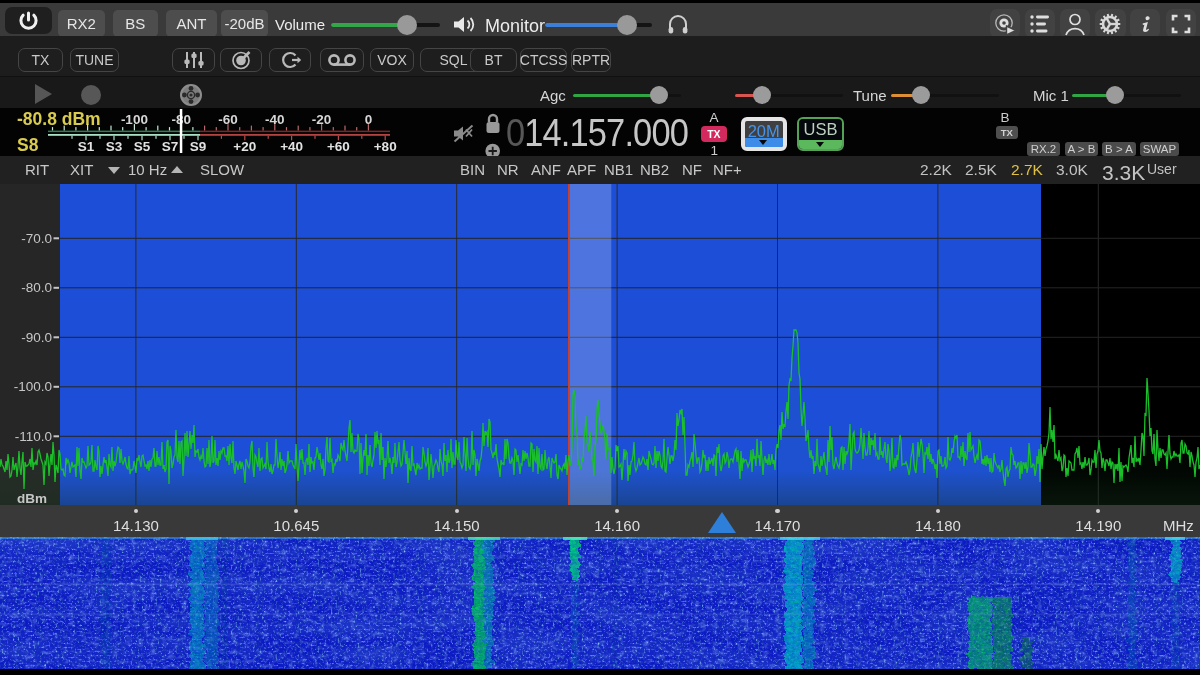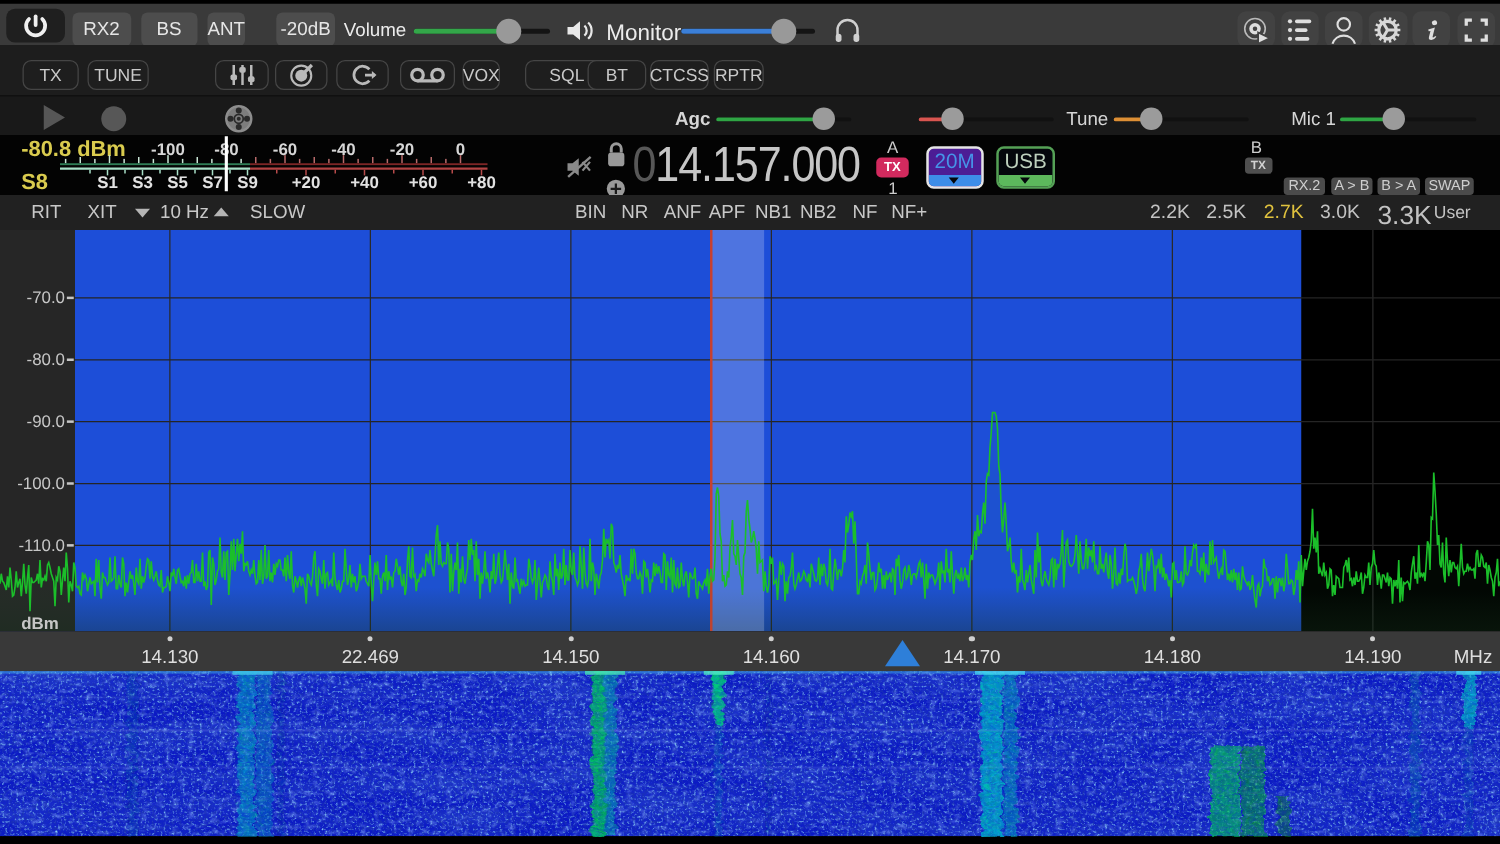--- a/index.html
+++ b/index.html
@@ -17,21 +17,21 @@
 
 <div class="abs" style="left:0;top:0;width:1200px;height:36px;background:#3a3a3a;border-top:3px solid #000">
 <div class="abs" style="left:5px;top:4px;width:47px;height:27px;background:#1f1f1f;border-radius:7px">
       <svg width="47" height="27" style="position:absolute;left:0;top:0">
         <path d="M 23.5 6 L 23.5 13" stroke="#f0f0f0" stroke-width="3" stroke-linecap="round" fill="none"></path>
         <path d="M 18.2 8.2 A 7.6 7.6 0 1 0 28.8 8.2" stroke="#f0f0f0" stroke-width="3" stroke-linecap="round" fill="none"></path>
       </svg>
     </div>
 <div class="btn1" style="left:57.5px;width:47.5px">RX2</div>
 <div class="btn1" style="left:112.5px;width:45.5px">BS</div>
-<div class="btn1" style="left:166px;width:30px">ANT</div>
+<div class="btn1" style="left:166px;width:51px">ANT</div>
 <div class="btn1" style="left:221px;width:47px">-20dB</div>
 <div style="position:absolute;left:275px;top:12.5px;font-size:15px;color:#ececec;font-weight:400;white-space:nowrap;">Volume</div>
 <div class="abs" style="left:331px;top:19.5px;width:109px;height:4px;background:#141414;border-radius:2px"></div>
 <div class="abs" style="left:331px;top:19.5px;width:76px;height:4px;background:#33a649;border-radius:2px"></div>
 <div class="abs" style="left:397px;top:11.5px;width:20px;height:20px;background:#999;border-radius:50%"></div>
 <svg class="abs" style="left:452px;top:12px" width="26" height="19">
       <path d="M2 6.5 L6.5 6.5 L12 2 L12 17 L6.5 12.5 L2 12.5 Z" fill="#e8e8e8"></path>
       <path d="M15.5 5.5 A 5.2 5.2 0 0 1 15.5 13.5" stroke="#e8e8e8" stroke-width="1.8" fill="none"></path>
       <path d="M18.5 3 A 9 9 0 0 1 18.5 16" stroke="#e8e8e8" stroke-width="1.8" fill="none"></path>
     </svg>
@@ -142,42 +142,42 @@
         <path d="M 19.5 6.8 L 23.2 10 L 19.5 13.2 Z" fill="#b9b9b9"></path>
       </svg>
     </div>
 <div class="btn2" style="left:320px;width:44px">
       <svg width="30" height="16">
         <circle cx="7" cy="8" r="4.6" stroke="#b9b9b9" stroke-width="2.6" fill="none"></circle>
         <circle cx="23" cy="8" r="4.6" stroke="#b9b9b9" stroke-width="2.6" fill="none"></circle>
         <line x1="7" y1="12.6" x2="23" y2="12.6" stroke="#b9b9b9" stroke-width="2.6"></line>
       </svg>
     </div>
-<div class="btn2" style="left:370px;width:30px">VOX</div>
+<div class="btn2" style="left:370px;width:44px">VOX</div>
 <div class="btn2" style="left:420px;width:67px">SQL</div>
 <div class="btn2" style="left:470px;width:47px">BT</div>
 <div class="btn2" style="left:520px;width:47px">CTCSS</div>
 <div class="btn2" style="left:571px;width:40px">RPTR</div>
 </div>
 <div class="abs" style="left:0;top:77px;width:1200px;height:31px;background:#191919">
 <div class="abs" style="left:35px;top:7px;width:0;height:0;border-left:17px solid #565656;border-top:10.5px solid transparent;border-bottom:10.5px solid transparent"></div>
 <div class="abs" style="left:81px;top:8px;width:20px;height:20px;border-radius:50%;background:#575757"></div>
 <svg class="abs" style="left:179px;top:6px" width="24" height="24">
       <circle cx="12" cy="12" r="10" fill="#7d7d7d"></circle>
       <circle cx="12" cy="12" r="10" fill="none" stroke="#8d8d8d" stroke-width="2"></circle>
       <g fill="#2a2a2a">
         <circle cx="12" cy="5.4" r="2.4"></circle>
         <circle cx="12" cy="18.6" r="2.4"></circle>
         <circle cx="5.4" cy="12" r="2.4"></circle>
         <circle cx="18.6" cy="12" r="2.4"></circle>
       </g>
       <circle cx="12" cy="12" r="3.6" fill="none" stroke="#2a2a2a" stroke-width="1.4"></circle>
       <circle cx="12" cy="12" r="1.6" fill="#2a2a2a"></circle>
     </svg>
-<div style="position:absolute;left:540px;top:10px;font-size:15px;color:#d6d6d6;font-weight:700;white-space:nowrap;">Agc</div>
+<div style="position:absolute;left:540px;top:10px;font-size:15px;color:#d6d6d6;font-weight:400;white-space:nowrap;">Agc</div>
     <div class="abs" style="left:573px;top:16.5px;width:108px;height:3px;background:#111;border-radius:1.5px"></div>
     <div class="abs" style="left:573px;top:16.5px;width:86px;height:3px;background:#2fa544;border-radius:1.5px"></div>
     <div class="abs" style="left:650px;top:9px;width:18px;height:18px;background:#9b9b9b;border-radius:50%"></div>
 <div style="position:absolute;left:692px;top:10px;font-size:11px;color:#d6d6d6;font-weight:400;white-space:nowrap;margin-top:24px;">Drive</div>
     <div class="abs" style="left:735px;top:16.5px;width:108px;height:3px;background:#111;border-radius:1.5px"></div>
     <div class="abs" style="left:735px;top:16.5px;width:27px;height:3px;background:#d95550;border-radius:1.5px"></div>
     <div class="abs" style="left:753px;top:9px;width:18px;height:18px;background:#9b9b9b;border-radius:50%"></div>
 <div style="position:absolute;left:853px;top:10px;font-size:15px;color:#d6d6d6;font-weight:400;white-space:nowrap;">Tune</div>
     <div class="abs" style="left:891px;top:16.5px;width:108px;height:3px;background:#111;border-radius:1.5px"></div>
     <div class="abs" style="left:891px;top:16.5px;width:30px;height:3px;background:#dd8f35;border-radius:1.5px"></div>
@@ -266,21 +266,21 @@
 <svg class="abs" style="left:484px;top:5px" width="18" height="46">
       <path d="M5 9 L5 6 A 4 4 0 0 1 13 6 L13 9" stroke="#999" stroke-width="2.4" fill="none"></path>
       <rect x="2.5" y="9" width="13" height="11" rx="2.5" fill="#999"></rect>
       <circle cx="8.7" cy="38" r="7.3" fill="#999"></circle>
       <path d="M8.7 33.8 L8.7 42.2 M4.5 38 L12.9 38" stroke="#1a1a1a" stroke-width="1.8"></path>
     </svg>
 <div class="abs" style="left:506px;top:1.5px;font-size:39.5px;font-weight:400;color:#c6c6c6;transform:scaleX(0.872);transform-origin:0 0;letter-spacing:-1px;white-space:nowrap"><span style="color:#575757">0</span>14.157.000</div>
 <div style="position:absolute;left:709.5px;top:1.5px;font-size:13.5px;color:#cdcdcd;font-weight:400;white-space:nowrap;">A</div>
 <div class="abs" style="left:701px;top:18.3px;width:25.7px;height:16px;background:#d22a5e;border-radius:4px;display:flex;align-items:center;justify-content:center;font-size:10.5px;font-weight:bold;color:#fff">TX</div>
 <div style="position:absolute;left:710.5px;top:35px;font-size:13.5px;color:#cdcdcd;font-weight:400;white-space:nowrap;">1</div>
-<div class="abs" style="left:741px;top:9px;width:45.5px;height:33.5px;background:#4c1d95;border:2px solid #e5e5e5;border-radius:6px;overflow:hidden">
+<div class="abs" style="left:741px;top:9px;width:45.5px;height:33.5px;background:#404040;border:4px solid #e5e5e5;border-radius:6px;overflow:hidden">
       <div style="position:absolute;left:0;top:1px;width:100%;text-align:center;font-size:16.5px;color:#4693e8">20M</div>
       <div style="position:absolute;left:0;bottom:0;width:100%;height:8.5px;background:#3d8de8">
         <div style="position:absolute;left:50%;top:2px;margin-left:-4.5px;width:0;height:0;border-left:4.5px solid transparent;border-right:4.5px solid transparent;border-top:5px solid #04070c"></div>
       </div>
     </div>
 <div class="abs" style="left:797px;top:9px;width:47px;height:33.5px;background:#04070c;border:2px solid #55a156;border-radius:6px;overflow:hidden">
       <div style="position:absolute;left:0;top:1px;width:100%;text-align:center;font-size:16.5px;color:#bdd0bd">USB</div>
       <div style="position:absolute;left:0;bottom:0;width:100%;height:8.5px;background:#5cb85c">
         <div style="position:absolute;left:50%;top:2px;margin-left:-4.5px;width:0;height:0;border-left:4.5px solid transparent;border-right:4.5px solid transparent;border-top:5px solid #04070c"></div>
       </div>
@@ -352,21 +352,21 @@
       <rect x="53.5" y="201.8" width="5.5" height="2" fill="#c6c6c6"></rect>
       <text x="52" y="256.8" font-size="13.5" fill="#c6c6c6" text-anchor="end">-110.0</text>
       <rect x="53.5" y="251.3" width="5.5" height="2" fill="#c6c6c6"></rect>
       <text x="17" y="319" font-size="13.5" font-weight="bold" fill="#c6c6c6">dBm</text>
     </svg>
 </div>
 <div class="abs" style="left:0;top:505px;width:1200px;height:31.5px;background:#393939">
 <div class="abs" style="left:133.7px;top:4px;width:4.4px;height:4.4px;border-radius:50%;background:#d0d0d0"></div>
 <div class="abs" style="left:95.9px;top:12px;width:80px;text-align:center;font-size:15px;color:#dedede">14.130</div>
 <div class="abs" style="left:294.1px;top:4px;width:4.4px;height:4.4px;border-radius:50%;background:#d0d0d0"></div>
-<div class="abs" style="left:256.3px;top:12px;width:80px;text-align:center;font-size:15px;color:#dedede">22.469</div>
+<div class="abs" style="left:256.3px;top:12px;width:80px;text-align:center;font-size:15px;color:#dedede">10.645</div>
 <div class="abs" style="left:454.5px;top:4px;width:4.4px;height:4.4px;border-radius:50%;background:#d0d0d0"></div>
 <div class="abs" style="left:416.7px;top:12px;width:80px;text-align:center;font-size:15px;color:#dedede">14.150</div>
 <div class="abs" style="left:614.9px;top:4px;width:4.4px;height:4.4px;border-radius:50%;background:#d0d0d0"></div>
 <div class="abs" style="left:577.1px;top:12px;width:80px;text-align:center;font-size:15px;color:#dedede">14.160</div>
 <div class="abs" style="left:775.3px;top:4px;width:4.4px;height:4.4px;border-radius:50%;background:#d0d0d0"></div>
 <div class="abs" style="left:737.5px;top:12px;width:80px;text-align:center;font-size:15px;color:#dedede">14.170</div>
 <div class="abs" style="left:935.7px;top:4px;width:4.4px;height:4.4px;border-radius:50%;background:#d0d0d0"></div>
 <div class="abs" style="left:897.9px;top:12px;width:80px;text-align:center;font-size:15px;color:#dedede">14.180</div>
 <div class="abs" style="left:1096.1px;top:4px;width:4.4px;height:4.4px;border-radius:50%;background:#d0d0d0"></div>
 <div class="abs" style="left:1058.3px;top:12px;width:80px;text-align:center;font-size:15px;color:#dedede">14.190</div>

